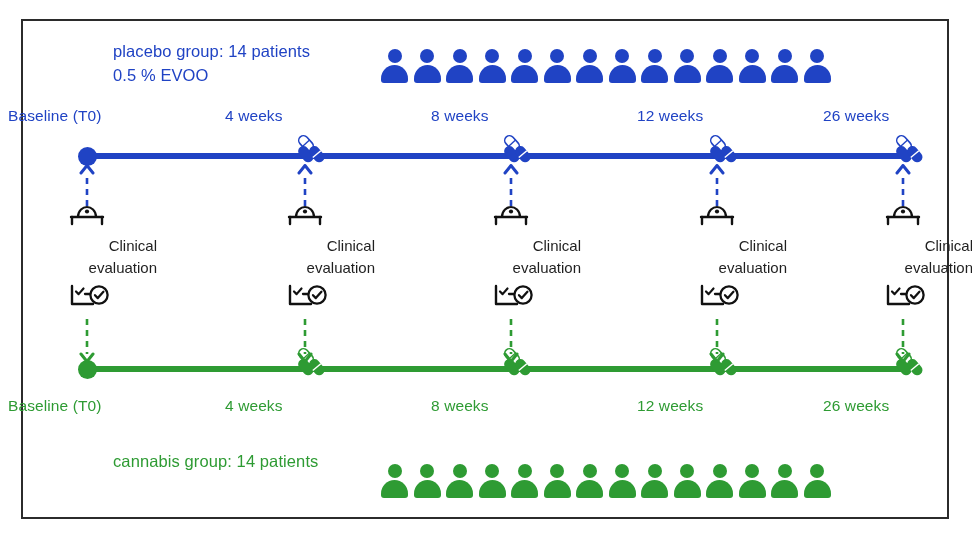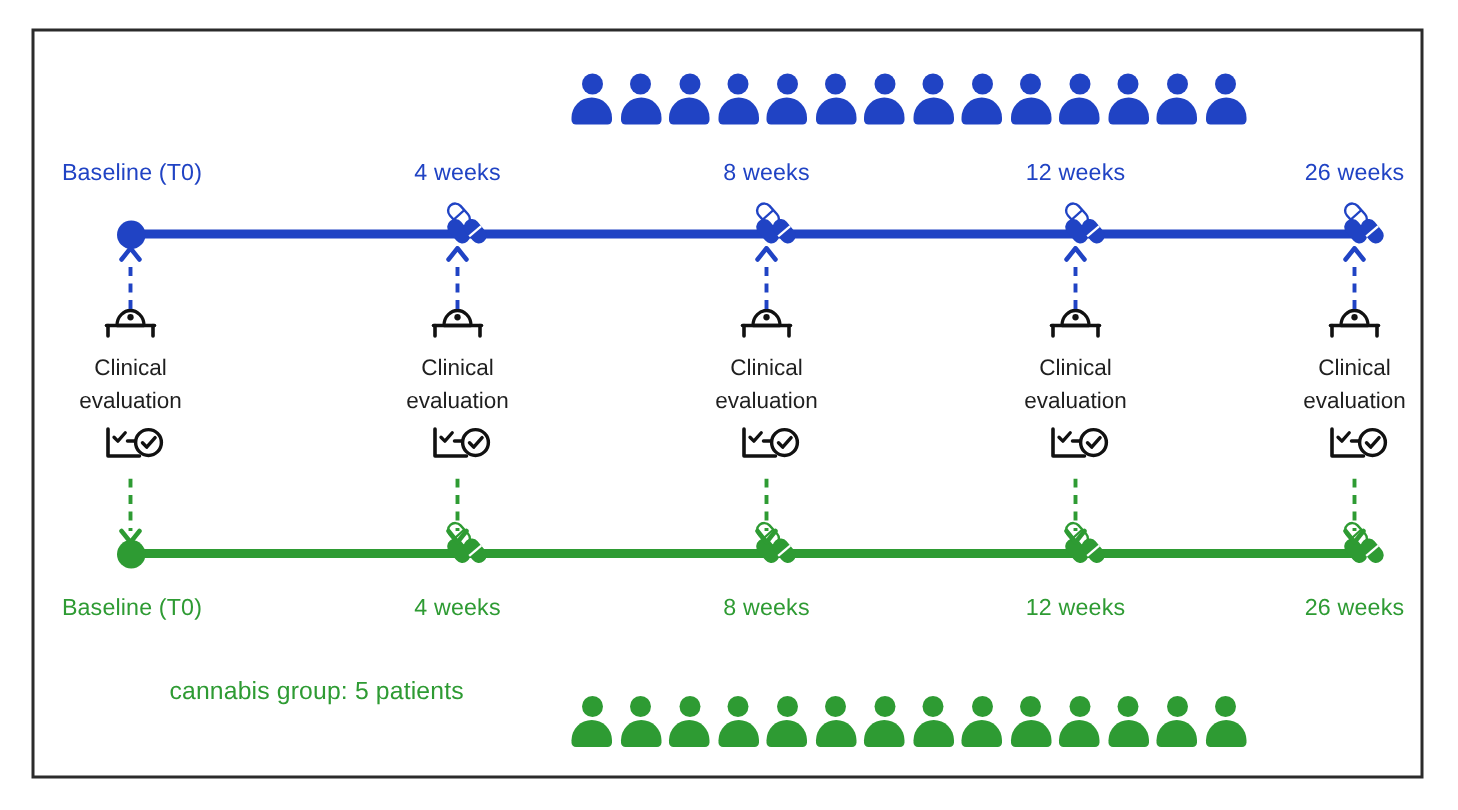--- a/index.html
+++ b/index.html
@@ -109,32 +109,32 @@
     height: 32px;
   }
   .pill-icon svg { display: block; width: 34px; height: 32px; }
 
   
   .milestone-label {
     position: absolute;
     font-size: 15.5px;
     letter-spacing: 0.1px;
     white-space: nowrap;
-    text-align: center;
+    text-align: left;
     font-family: "Liberation Sans", sans-serif;
   }
   .label-blue  { color: #2043c4; }
   .label-green { color: #2e9b33; }
 
   
   .eval-col {
     position: absolute;
     top: 178px;
     width: 140px;
-    text-align: center;
+    text-align: right;
   }
   .eval-text {
     font-size: 15px;
     line-height: 19px;
     color: #1f1f1f;
     margin: 3px 0 2px 0;
     font-family: "Liberation Sans", sans-serif;
   }
   .eval-icon-top, .eval-icon-bottom {
     display: flex;
@@ -147,20 +147,24 @@
   
   .dashed-arrow { position: absolute; }
   .dashed-arrow svg { display: block; }
 </style>
 </head>
 <body>
 
 <div id="figure-frame">
   <div id="canvas">
 
+    <div id="placebo-caption" class="group-caption caption-blue">
+      <div>placebo group: 14 patients</div>
+      <div>0.5 % EVOO</div>
+    </div>
 
     <div id="placebo-people" class="people-row">
         <div class="person blue">
           <div class="head"></div>
           <div class="body"></div>
         </div>
         <div class="person blue">
           <div class="head"></div>
           <div class="body"></div>
         </div>
@@ -214,21 +218,21 @@
         </div>
       </div>
 
     <div id="timeline-blue" class="timeline-line"></div>
     <div id="dot-blue" class="start-dot"></div>
 
     <div id="timeline-green" class="timeline-line"></div>
     <div id="dot-green" class="start-dot"></div>
 
     <div id="cannabis-caption" class="group-caption caption-green">
-      <div>cannabis group: 5 patients</div>
+      <div>cannabis group: 14 patients</div>
     </div>
 
     <div id="cannabis-people" class="people-row">
         <div class="person green">
           <div class="head"></div>
           <div class="body"></div>
         </div>
         <div class="person green">
           <div class="head"></div>
           <div class="body"></div>

